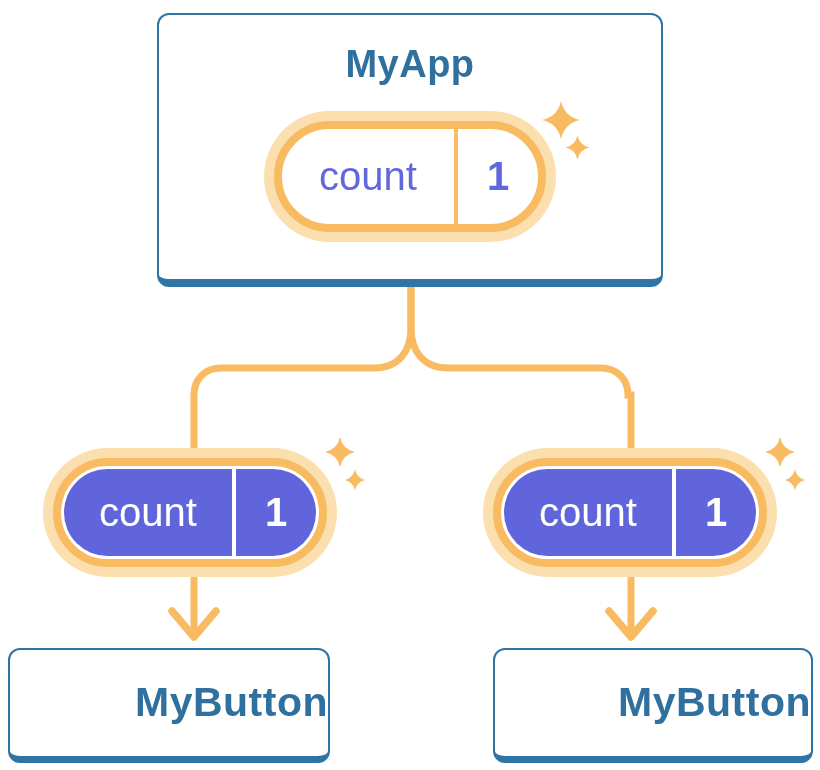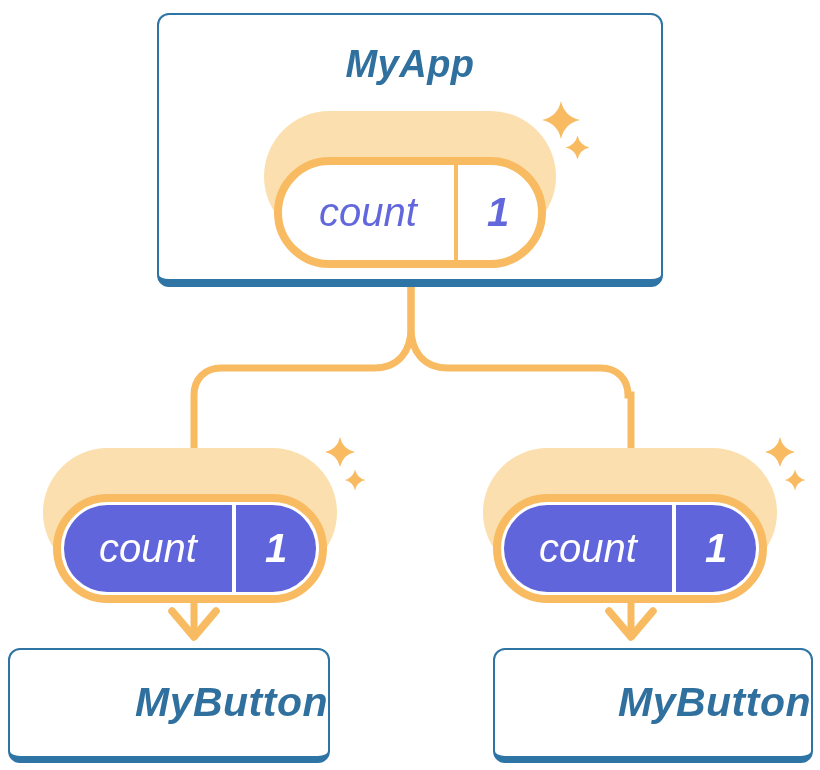--- a/index.html
+++ b/index.html
@@ -3,21 +3,20 @@
 <meta charset="utf-8">
 <style>
   html, body { margin: 0; padding: 0; background: #ffffff; }
   .canvas {
     position: relative;
     width: 820px;
     height: 770px;
     overflow: hidden;
     background: #ffffff;
     font-family: "Liberation Sans", sans-serif;
-    font-style: italic;
   }
   svg.overlay {
     position: absolute;
     left: 0; top: 0;
     width: 820px; height: 770px;
     pointer-events: none;
   }
   #connector-layer { z-index: 1; }
   #sparkle-layer  { z-index: 3; }
 
@@ -63,21 +62,20 @@
   .pill-right { left: 483px; }
 
   .pill-mid {
     box-sizing: border-box;
     width: 100%; height: 100%;
     background: #ffffff;
     border: 8px solid #F8BB62;
     border-radius: 999px;
     overflow: hidden;
     display: flex;
-    margin-top: 36px;
   }
   .pill-core {
     flex: 1;
     display: flex;
     overflow: hidden;
     border-radius: 999px;
   }
   .pill-core.purple { background: #6065DB; margin: 3px; }
 
   .state-name-cell {

